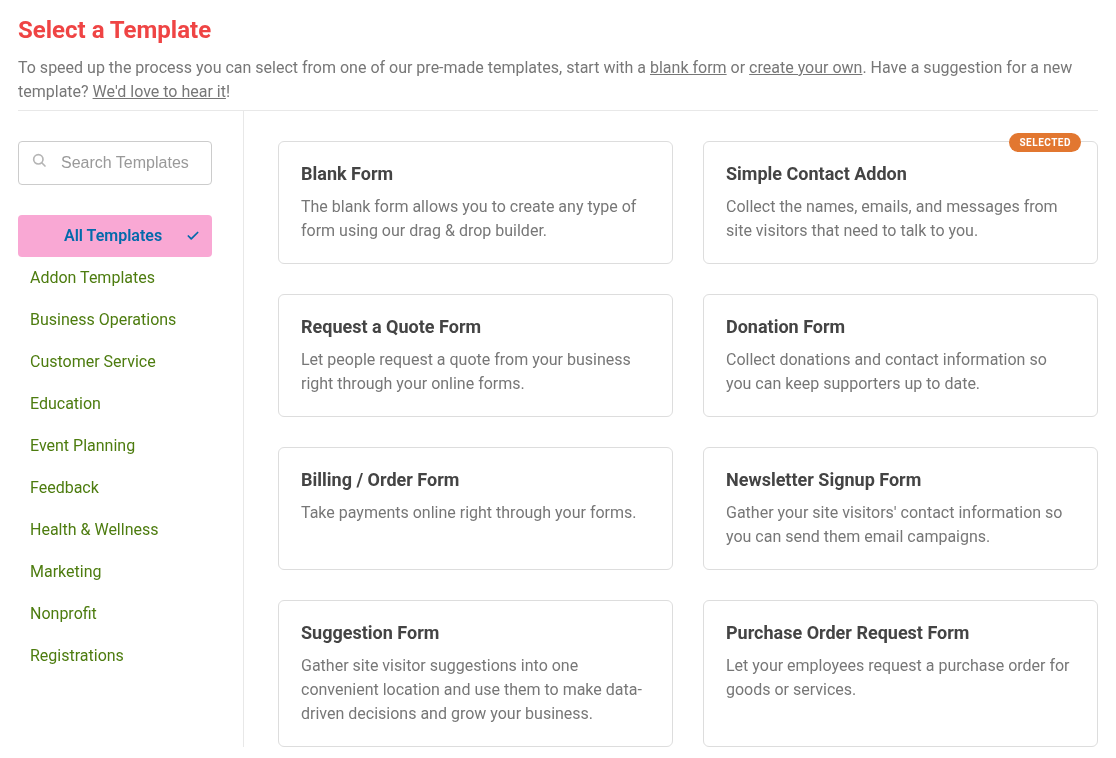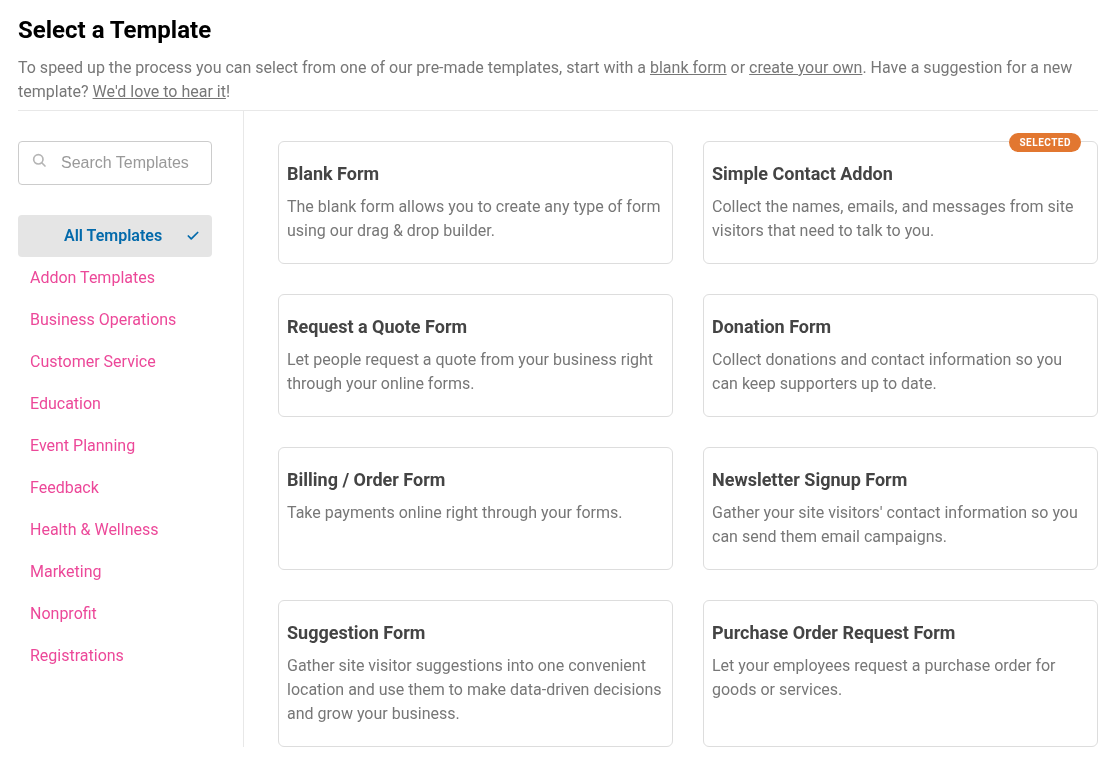--- a/index.html
+++ b/index.html
@@ -7,21 +7,21 @@
     font-family: -apple-system, BlinkMacSystemFont, "Segoe UI", Roboto, Helvetica, Arial, sans-serif;
     color: #444;
     background: #fff;
     font-size: 16px;
     line-height: 1.5;
   }
   .wrap { padding: 12px 18px 40px; }
   h1.page-title {
     font-size: 24px;
     font-weight: 700;
-    color: #000000;
+    color: #ef4444;
     margin-bottom: 8px;
   }
   .intro {
     font-size: 16px;
     color: #777;
     max-width: 1080px;
     margin-bottom: 6px;
   }
   .intro .link {
     color: #777;
@@ -62,46 +62,46 @@
     margin-left: 8px;
   }
   .search-box input::placeholder { color: #999; }
   .cat-list { list-style: none; width: 194px; }
   .cat-item {
     display: flex;
     align-items: center;
     justify-content: space-between;
     padding: 9px 12px;
     font-size: 16px;
-    color: #ec4899;
+    color: #4d7c0f;
     border-radius: 4px;
     cursor: pointer;
   }
   .cat-item.active {
-    background: #e5e5e5;
+    background: #f9a8d4;
     color: #036aab;
     font-weight: 600;
     padding-left: 46px;
   }
   .cat-item .check { display: none; }
   .cat-item.active .check { display: inline-flex; }
   .content {
     flex: 1;
     padding: 30px 0 0 34px;
   }
   .cards {
     display: grid;
     grid-template-columns: 1fr 1fr;
     gap: 30px 30px;
   }
   .card {
     position: relative;
     border: 1px solid #ddd;
     border-radius: 6px;
-    padding: 18px 8px 20px;
+    padding: 18px 22px 20px;
     cursor: pointer;
   }
   .card h3 {
     font-size: 18px;
     font-weight: 700;
     color: #444;
     margin-bottom: 8px;
   }
   .card p {
     font-size: 16px;

